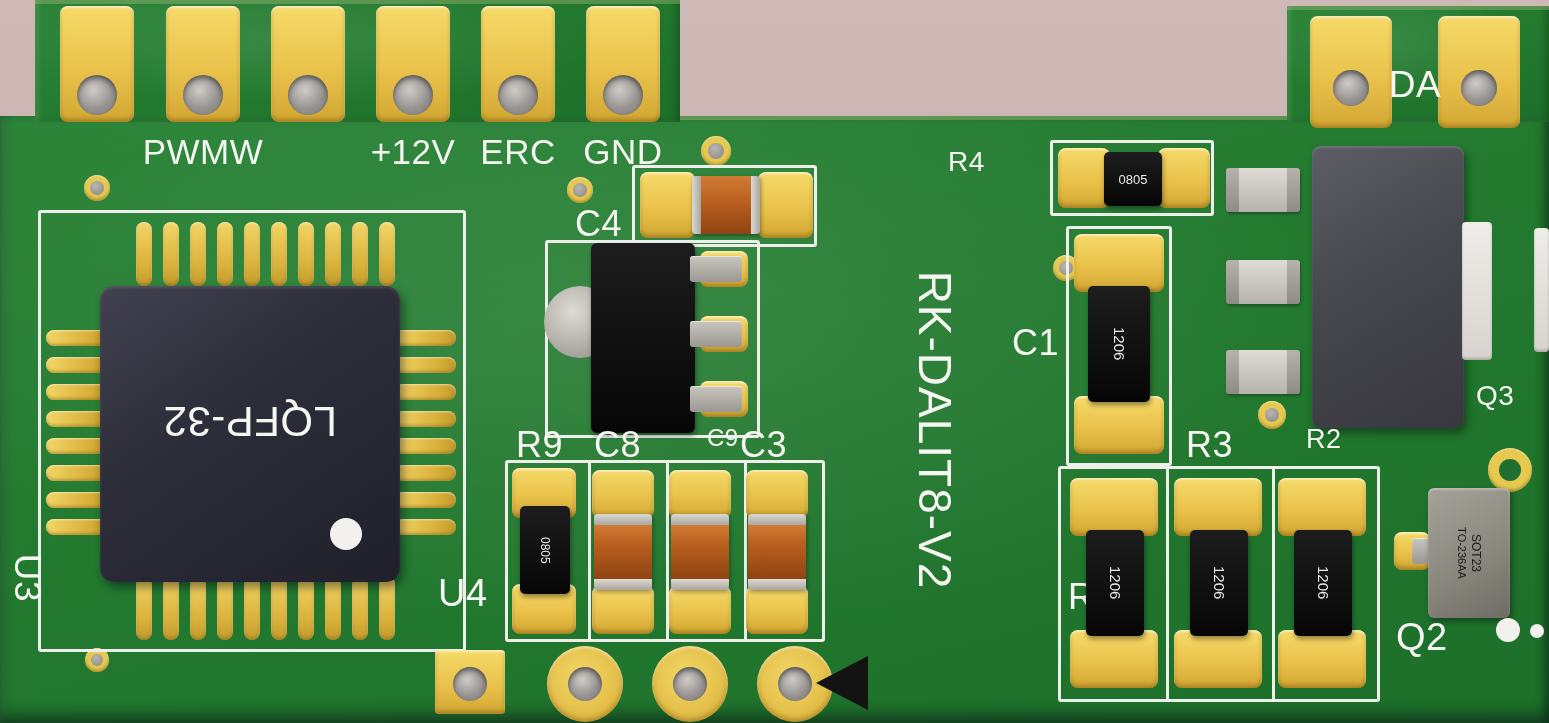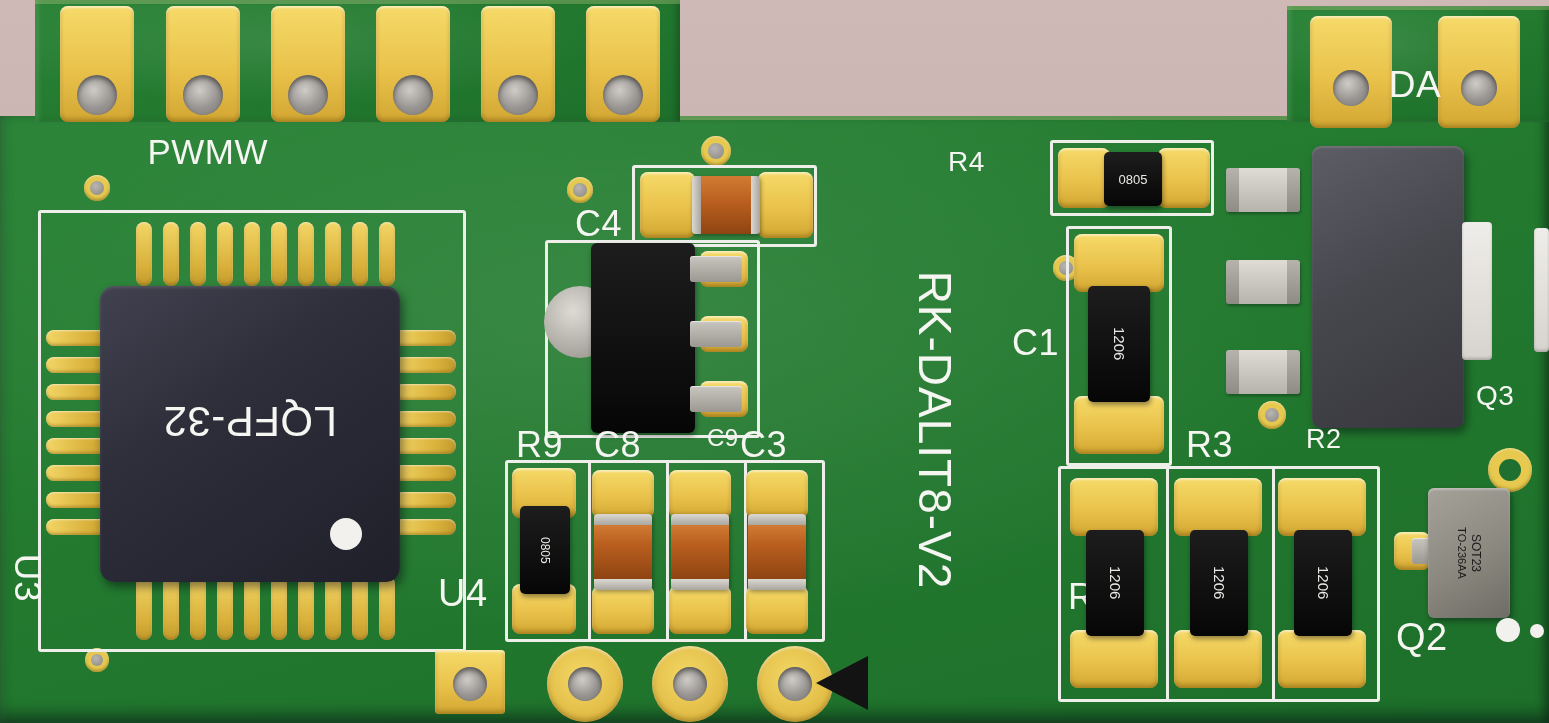--- a/index.html
+++ b/index.html
@@ -71,21 +71,24 @@
   <div class="abs pad" style="left:376px;top:6px;width:74px;height:116px"></div>
   <div class="abs pad" style="left:481px;top:6px;width:74px;height:116px"></div>
   <div class="abs pad" style="left:586px;top:6px;width:74px;height:116px"></div>
   <div class="abs hole" style="left:77px;top:75px;width:40px;height:40px"></div>
   <div class="abs hole" style="left:183px;top:75px;width:40px;height:40px"></div>
   <div class="abs hole" style="left:288px;top:75px;width:40px;height:40px"></div>
   <div class="abs hole" style="left:393px;top:75px;width:40px;height:40px"></div>
   <div class="abs hole" style="left:498px;top:75px;width:40px;height:40px"></div>
   <div class="abs hole" style="left:603px;top:75px;width:40px;height:40px"></div>
 
-  <div class="abs silk" style="left:138px;top:132px;width:130px;font-size:35px;text-align:right">PWMW</div>
+  <div class="abs silk" style="left:138px;top:132px;width:130px;font-size:35px;text-align:center">PWMW</div>
+  <div class="abs silk" style="left:348px;top:132px;width:130px;font-size:35px;text-align:center">+12V</div>
+  <div class="abs silk" style="left:453px;top:132px;width:130px;font-size:35px;text-align:center">ERC</div>
+  <div class="abs silk" style="left:558px;top:132px;width:130px;font-size:35px;text-align:center">GND</div>
 
   <div class="abs pad" style="left:1310px;top:16px;width:82px;height:112px"></div>
   <div class="abs pad" style="left:1438px;top:16px;width:82px;height:112px"></div>
   <div class="abs hole" style="left:1333px;top:70px;width:36px;height:36px"></div>
   <div class="abs hole" style="left:1461px;top:70px;width:36px;height:36px"></div>
   <div class="abs silk" style="left:1385px;top:64px;width:60px;font-size:37px;text-align:center">DA</div>
 
   <div class="abs via" style="left:84px;top:175px;width:26px;height:26px">
       <div class="vc"></div>
     </div>

